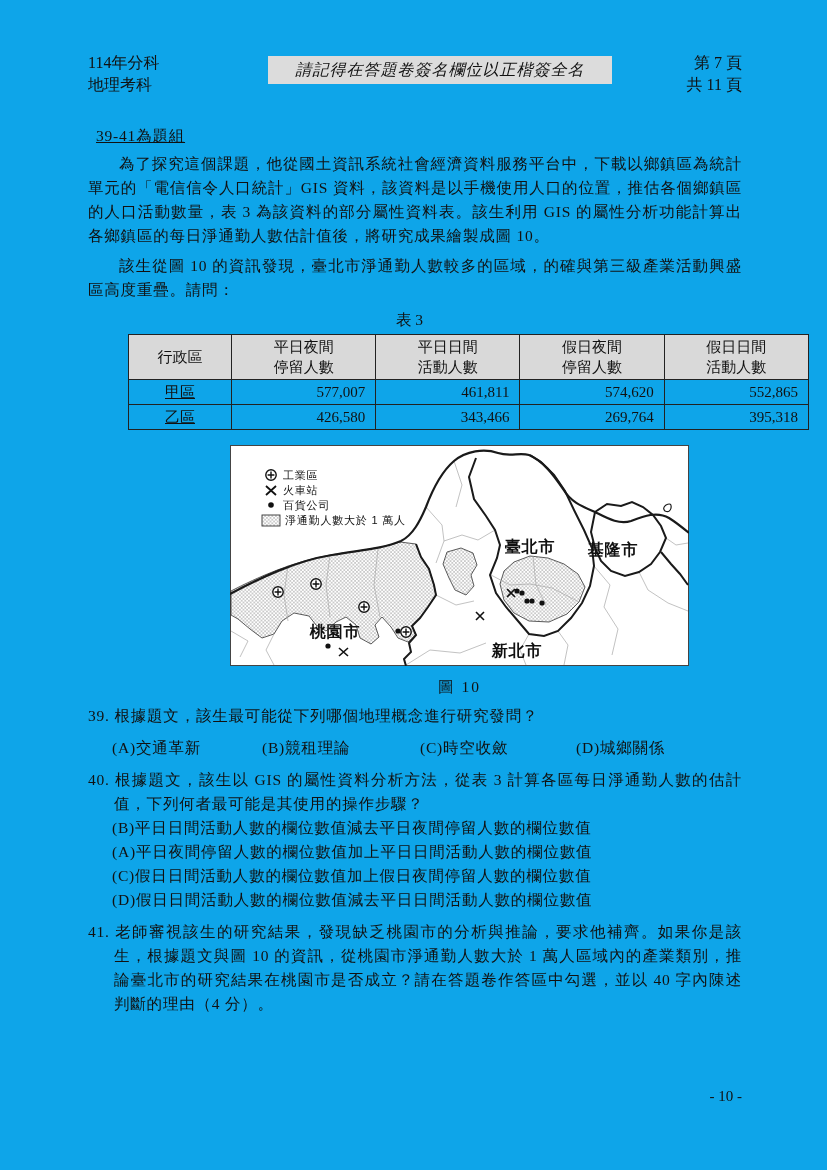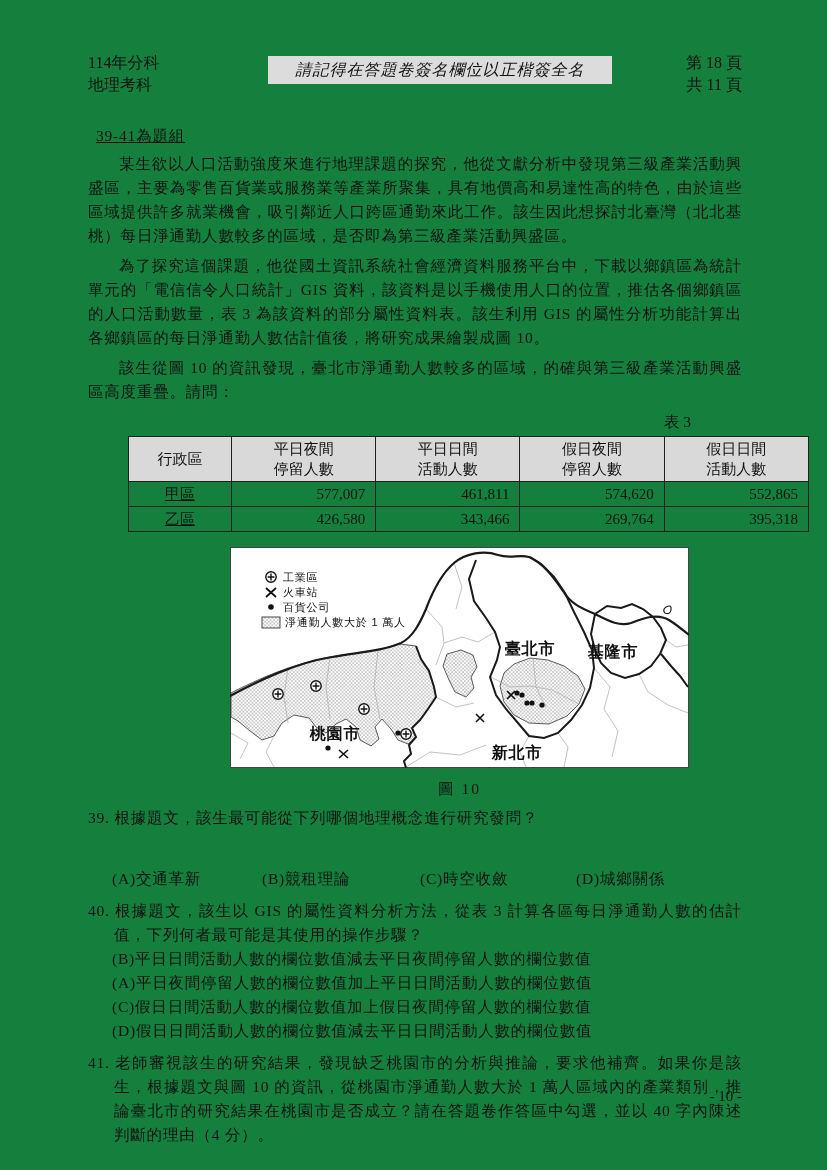--- a/index.html
+++ b/index.html
@@ -1,76 +1,75 @@
 <!DOCTYPE html>
 <html lang="zh-Hant"><head>
 <meta charset="utf-8">
 <style>
   html,body{margin:0;padding:0;background:#fff;}
   .page{
-    position:relative;width:827px;height:1170px;background:#15803d;
+    position:relative;width:827px;height:1170px;background:#0ea5e9;
     font-family:"Liberation Serif","DejaVu Serif",serif;color:#111;overflow:hidden;
   }
   
   .hdr-left{position:absolute;left:88px;top:52px;font-size:16px;line-height:22px;}
   .notice-box{
     position:absolute;left:228px;top:56px;width:344px;height:28px;background:#dcdcdc;
     display:flex;align-items:center;justify-content:center;
     font-size:16px;font-style:italic;letter-spacing:1px;margin-left:40px;
   }
   .hdr-right{position:absolute;left:660px;top:52px;width:82px;font-size:16px;line-height:22px;text-align:right;}
   
   .content{position:absolute;left:88px;top:124px;width:654px;font-size:15.5px;line-height:24px;letter-spacing:0.8px;}
   .group-title{text-decoration:underline;margin:0 0 4px 8px;font-family:Liberation Serif, serif;}
   .para{margin:0 0 6px 0;text-indent:2em;text-align:justify;}
   
   .table-wrap{width:563px;margin:4px 0 0 40px;}
-  .table-caption{text-align:right;letter-spacing:0;margin-bottom:2px;}
+  .table-caption{text-align:center;letter-spacing:0;margin-bottom:2px;}
   table.attr{border-collapse:collapse;width:681px;font-size:15px;letter-spacing:0;}
   table.attr th,table.attr td{border:1px solid #222;}
   table.attr th{background:#d9d9d9;font-weight:normal;text-align:center;line-height:20px;padding:2px 0;}
   table.attr td{height:22px;text-align:right;padding:0 10px 0 0;}
   table.attr td.rowhead{text-align:center;padding:0;text-decoration:underline;}
   table.attr col.c0{width:85px;}
   table.attr col.cn{width:119px;}
   
   .map-wrap{margin:15px 0 0 98px;width:459px;padding-left:44px;}
   .map-caption{text-align:center;margin-top:2px;letter-spacing:2px;}
   svg text{font-family:"Liberation Sans","DejaVu Sans",sans-serif;}
   
   .questions{margin-top:5px;}
   .question{margin:0 0 8px 0;padding-left:26px;text-indent:-26px;text-align:justify;}
   .opt-row{margin:0 0 8px 0;padding-left:24px;}
-  .opt-row span{display:inline-block;margin-top:29px;}
+  .opt-row span{display:inline-block;}
   .opt-row .w1{width:150px;} .opt-row .w2{width:158px;} .opt-row .w3{width:156px;}
   .opt-line{padding-left:24px;margin:0;}
   .footer{position:absolute;top:1088px;left:660px;width:82px;text-align:right;font-size:15px;}
 </style>
 </head>
 <body>
 
 <div class="page">
 
   <div class="hdr-left">
     <div>114年分科</div>
     <div>地理考科</div>
   </div>
   <div class="notice-box">
     <span>請記得在答題卷簽名欄位以正楷簽全名</span>
   </div>
   <div class="hdr-right">
-    <div>第 18 頁</div>
+    <div>第 7 頁</div>
     <div>共 11 頁</div>
   </div>
 
   <div class="content">
 
     <div class="group-title">39-41為題組</div>
 
-    <p class="para">某生欲以人口活動強度來進行地理課題的探究，他從文獻分析中發現第三級產業活動興盛區，主要為零售百貨業或服務業等產業所聚集，具有地價高和易達性高的特色，由於這些區域提供許多就業機會，吸引鄰近人口跨區通勤來此工作。該生因此想探討北臺灣（北北基桃）每日淨通勤人數較多的區域，是否即為第三級產業活動興盛區。</p>
     <p class="para">為了探究這個課題，他從國土資訊系統社會經濟資料服務平台中，下載以鄉鎮區為統計單元的「電信信令人口統計」GIS 資料，該資料是以手機使用人口的位置，推估各個鄉鎮區的人口活動數量，表 3 為該資料的部分屬性資料表。該生利用 GIS 的屬性分析功能計算出各鄉鎮區的每日淨通勤人數估計值後，將研究成果繪製成圖 10。</p>
     <p class="para">該生從圖 10 的資訊發現，臺北市淨通勤人數較多的區域，的確與第三級產業活動興盛區高度重疊。請問：</p>
 
     <div class="table-wrap">
       <div class="table-caption">表 3</div>
       <table class="attr">
         <colgroup>
             <col class="c0">
             <col class="cn">
             <col class="cn">

